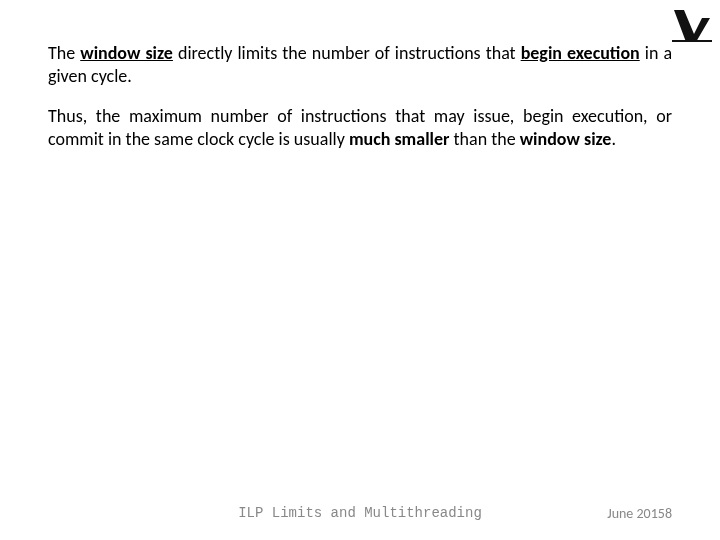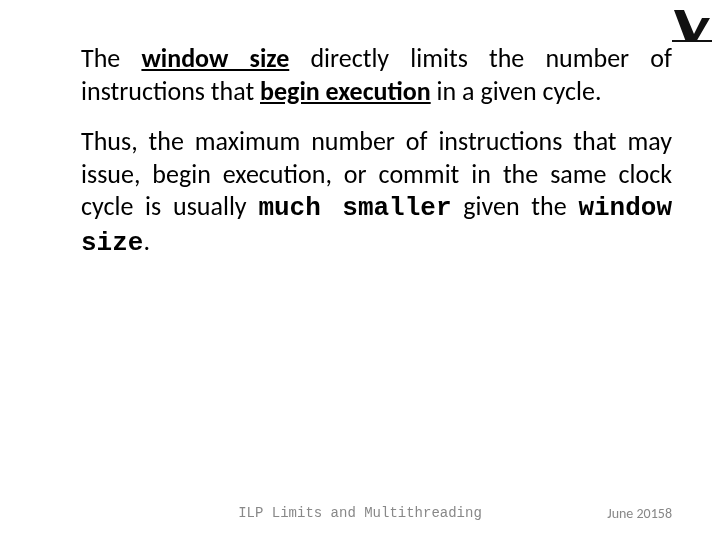--- a/index.html
+++ b/index.html
@@ -17,29 +17,28 @@
   }
   .logo {
     position: absolute;
     top: 6px;
     right: 8px;
     width: 40px;
     height: 36px;
   }
   .logo svg { width: 100%; height: 100%; }
   .para {
-    font-size: 26px;
+    font-size: 18px;
     line-height: 1.25;
     color: #000;
     text-align: justify;
     margin-bottom: 18px;
-    margin-left: 33px;
   }
   .bu { font-weight: 700; text-decoration: underline; }
-  .b { font-weight: 700; font-family: Liberation Mono, monospace; }
+  .b { font-weight: 700; }
   .footer {
     position: absolute;
     bottom: 18px;
     left: 0;
     width: 100%;
     padding: 0 48px;
     font-size: 14px;
     color: #888;
     display: flex;
     justify-content: flex-end;
@@ -63,21 +62,21 @@
       <path d="M0 34 L40 34 L40 36 L0 36 Z" fill="#111"></path>
     </svg>
   </div>
 
   <p class="para">
     <span>The </span><span class="bu">window size</span><span> directly limits the number of instructions that </span><span class="bu">begin execution</span><span> in a given cycle.</span>
   </p>
 
 
   <p class="para">
-    <span>Thus, the maximum number of instructions that may issue, begin execution, or commit in the same clock cycle is usually </span><span class="b">much smaller</span><span> given the </span><span class="b">window size</span><span>.</span>
+    <span>Thus, the maximum number of instructions that may issue, begin execution, or commit in the same clock cycle is usually </span><span class="b">much smaller</span><span> than the </span><span class="b">window size</span><span>.</span>
   </p>
 
   <div class="footer">
     <span>June 2015</span>
     <span class="center">ILP Limits and Multithreading</span>
     <span>8</span>
   </div>
 
 </div>
 

